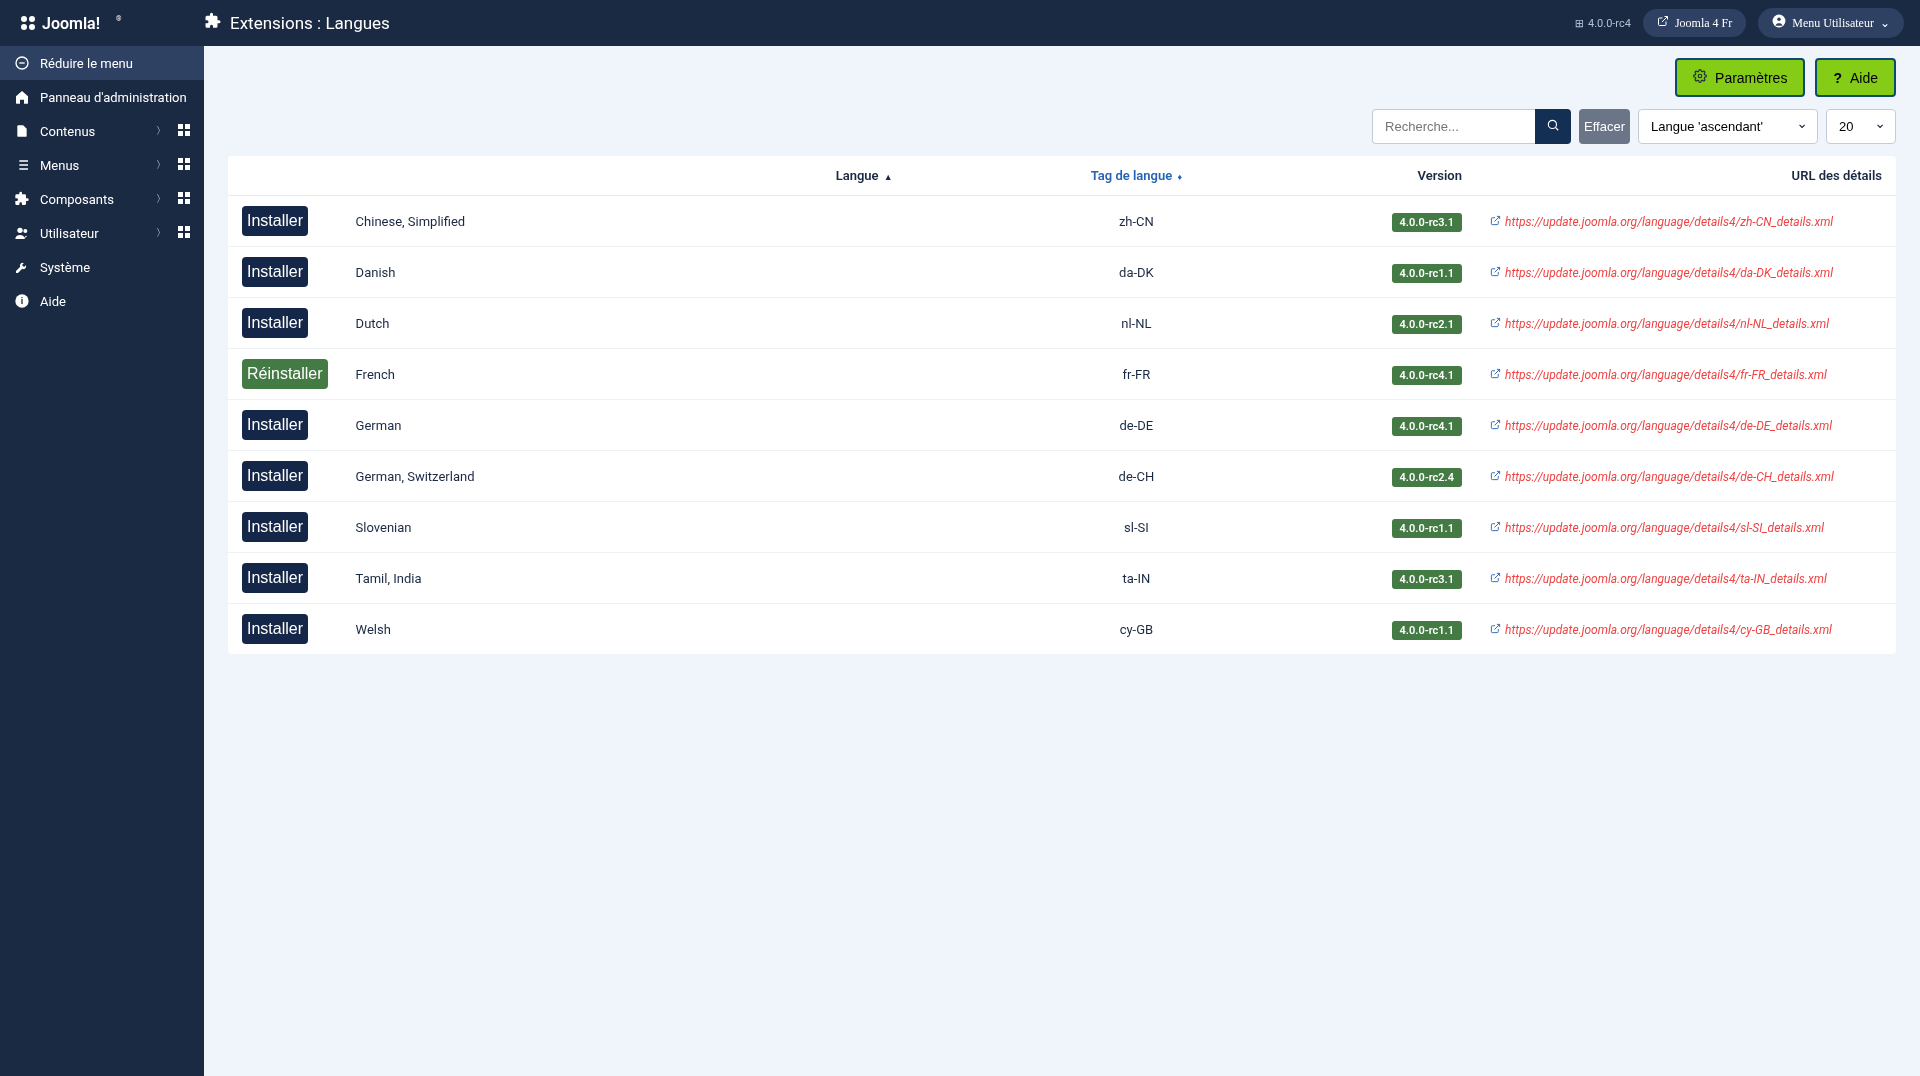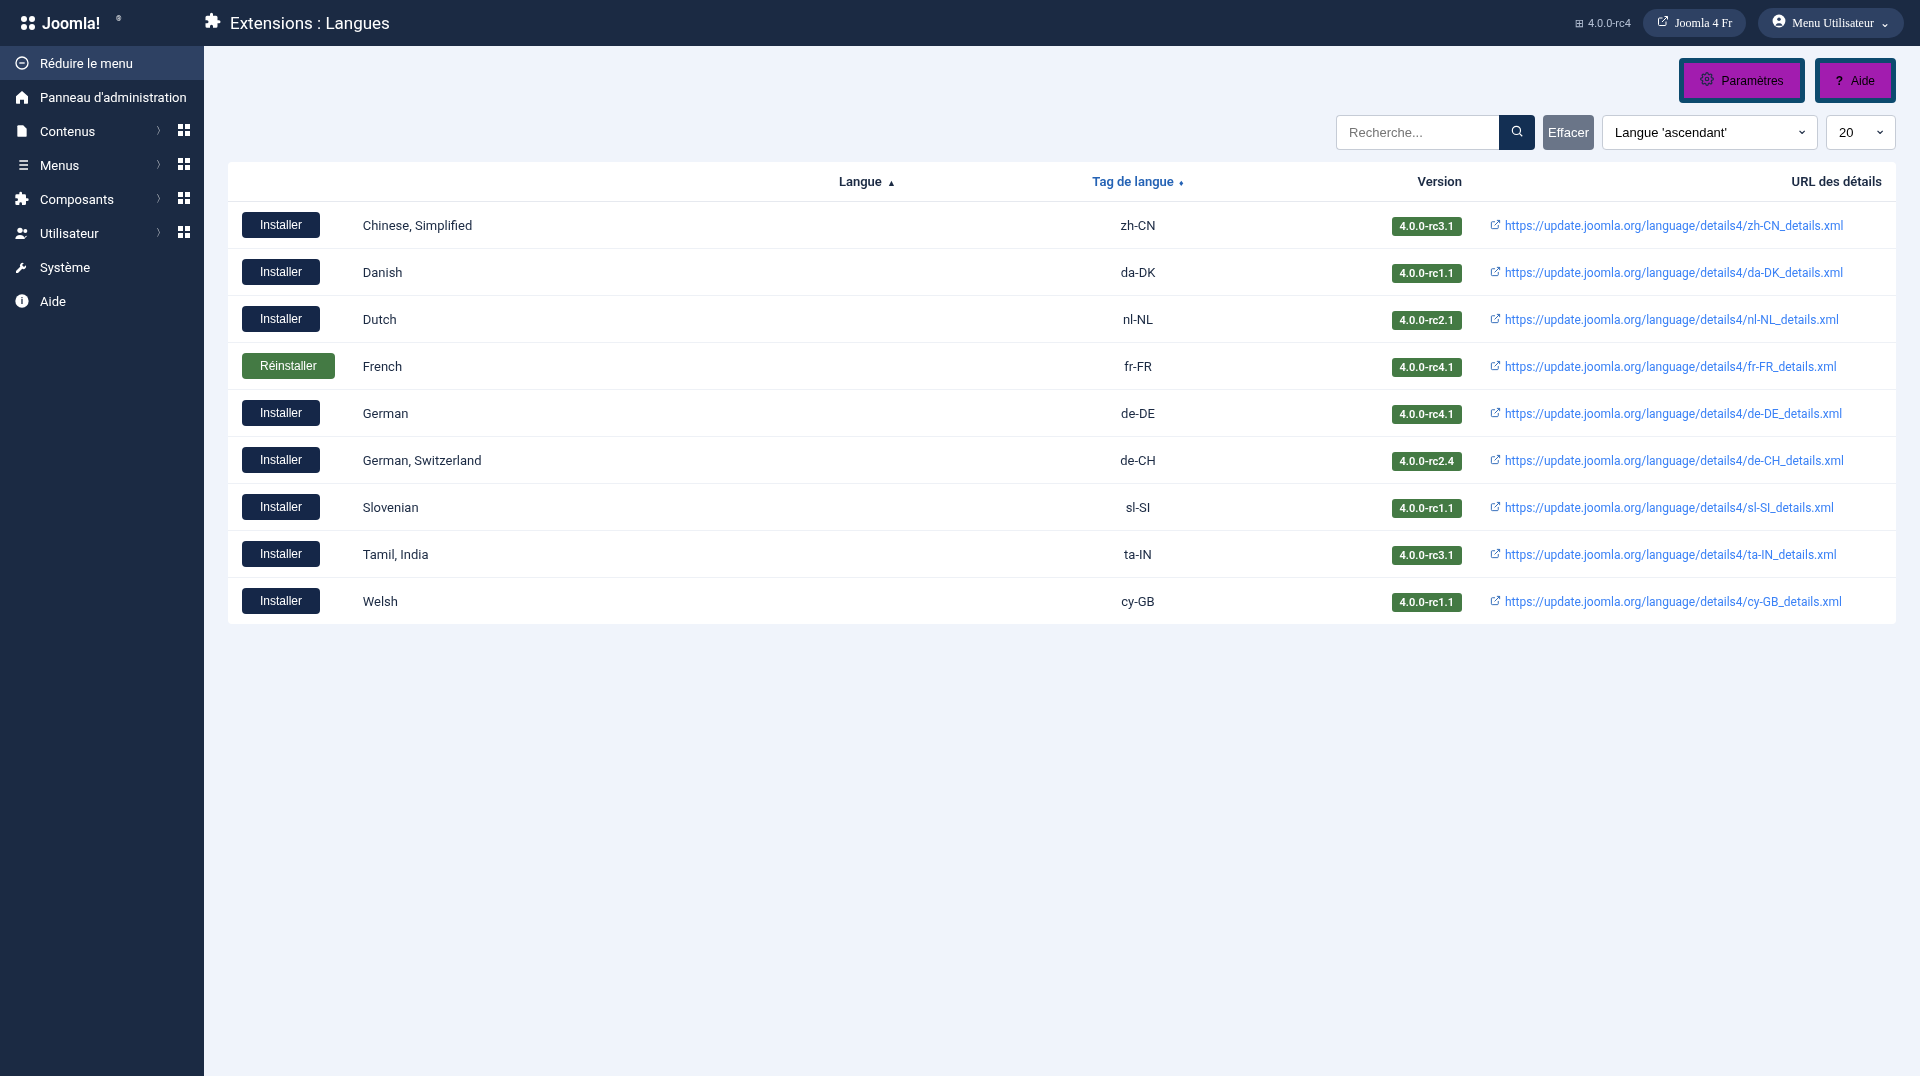--- a/index.html
+++ b/index.html
@@ -16,45 +16,45 @@
 .layout { display: flex; min-height: calc(100vh - 46px); }
 .sidebar { width: 204px; background: #1b2a43; color: #fff; }
 .side-item { display: flex; align-items: center; padding: 9px 14px; cursor: pointer; font-size: 13px; gap: 10px; position: relative; }
 .side-item.active { background: #2e4163; }
 .side-item .icon { width: 16px; display: flex; justify-content: center; }
 .side-item .chevr { position: absolute; right: 38px; font-size: 10px; }
 .side-item .grid-ic { position: absolute; right: 14px; font-size: 12px; }
 
 .main { flex: 1; padding: 0; }
 .toolbar { display: flex; justify-content: flex-end; padding: 12px 24px; gap: 10px; }
-.tb-btn { background: #a21caf; border: 5px solid #0c4a6e; border-radius: 4px; padding: 9px 16px; font-size: 12px; display: flex; align-items: center; gap: 8px; cursor: pointer; }
+.tb-btn { background: #84cc16; border: 2px solid #0c4a6e; border-radius: 4px; padding: 9px 16px; font-size: 14px; display: flex; align-items: center; gap: 8px; cursor: pointer; }
 
 .content { padding: 0 24px 24px 24px; }
 .filters { display: flex; justify-content: flex-end; gap: 8px; margin-bottom: 12px; }
 .search-group { display: flex; }
 .search-input { border: 1px solid #c6ccd6; border-right: none; border-radius: 4px 0 0 4px; padding: 9px 12px; width: 163px; font-size: 13px; }
 .search-btn { background: #132f53; border: none; color: #fff; width: 36px; border-radius: 0 4px 4px 0; cursor: pointer; }
 .clear-btn { background: #6a7588; border: none; color: #fff; padding: 9px 5px; border-radius: 4px; cursor: pointer; font-size: 13px; }
 .sel { background: #fff; border: 1px solid #c6ccd6; border-radius: 4px; padding: 9px 28px 9px 12px; font-size: 13px; appearance: none; cursor: pointer; position: relative; }
 .sel-wrap { position: relative; }
 .sel-wrap::after { content: "⌄"; position: absolute; right: 10px; top: 6px; pointer-events: none; font-size: 14px; }
 
 .table-card { background: #fff; border-radius: 4px; overflow: hidden; }
 table { width: 100%; border-collapse: collapse; }
 th { text-align: right; padding: 12px 14px; font-weight: 600; font-size: 13px; border-bottom: 1px solid #e6e9ef; }
 th.sortable { cursor: pointer; }
 th.sort-active { color: #2563b5; }
 th .sort-caret { font-size: 9px; margin-left: 2px; }
 td { padding: 10px 14px; border-bottom: 1px solid #eef1f6; font-size: 13px; vertical-align: middle; }
 tr:last-child td { border-bottom: none; }
 
-.inst-btn { background: #152748; color: #fff; border: none; border-radius: 4px; padding: 6px 18px; font-size: 12px; cursor: pointer; }
+.inst-btn { background: #152748; color: #fff; border: none; border-radius: 4px; padding: 6px 5px; font-size: 16px; cursor: pointer; }
 .inst-btn.reinst { background: #447a44; }
 .ver-badge { background: #447a44; color: #fff; border-radius: 3px; padding: 3px 8px; font-size: 11px; font-weight: 600; }
-.det-link { color: #3b82f6; text-decoration: none; font-size: 12px; display: inline-flex; align-items: center; gap: 4px; }
+.det-link { color: #ef4444; text-decoration: none; font-size: 12px; display: inline-flex; align-items: center; gap: 4px; font-style: italic; }
 .ext-ic { font-size: 11px; }
 
 .col-action { width: 90px; }
 .col-tag { text-align: center; }
 .col-ver { text-align: right; width: 110px; }
 .col-url { width: 420px; }
 td.col-ver { text-align: right; }
 td.col-tag { text-align: center; }
 </style>
 </head>
@@ -234,21 +234,21 @@
             <span>
               <svg width="14" height="14" viewBox="0 0 24 24" fill="none" stroke="#fff" stroke-width="2">
                   <circle cx="11" cy="11" r="7"></circle>
                   <path d="M21 21l-5-5"></path>
                 </svg>
             </span>
           </button>
         </div>
         <button class="clear-btn">Effacer</button>
         <div class="sel-wrap">
-          <select class="sel" style="width:216px;">
+          <select class="sel" style="width:180px;">
             <option>Langue 'ascendant'</option>
           </select>
         </div>
         <div class="sel-wrap">
           <select class="sel" style="width:70px;">
             <option>20</option>
           </select>
         </div>
       </div>
 

